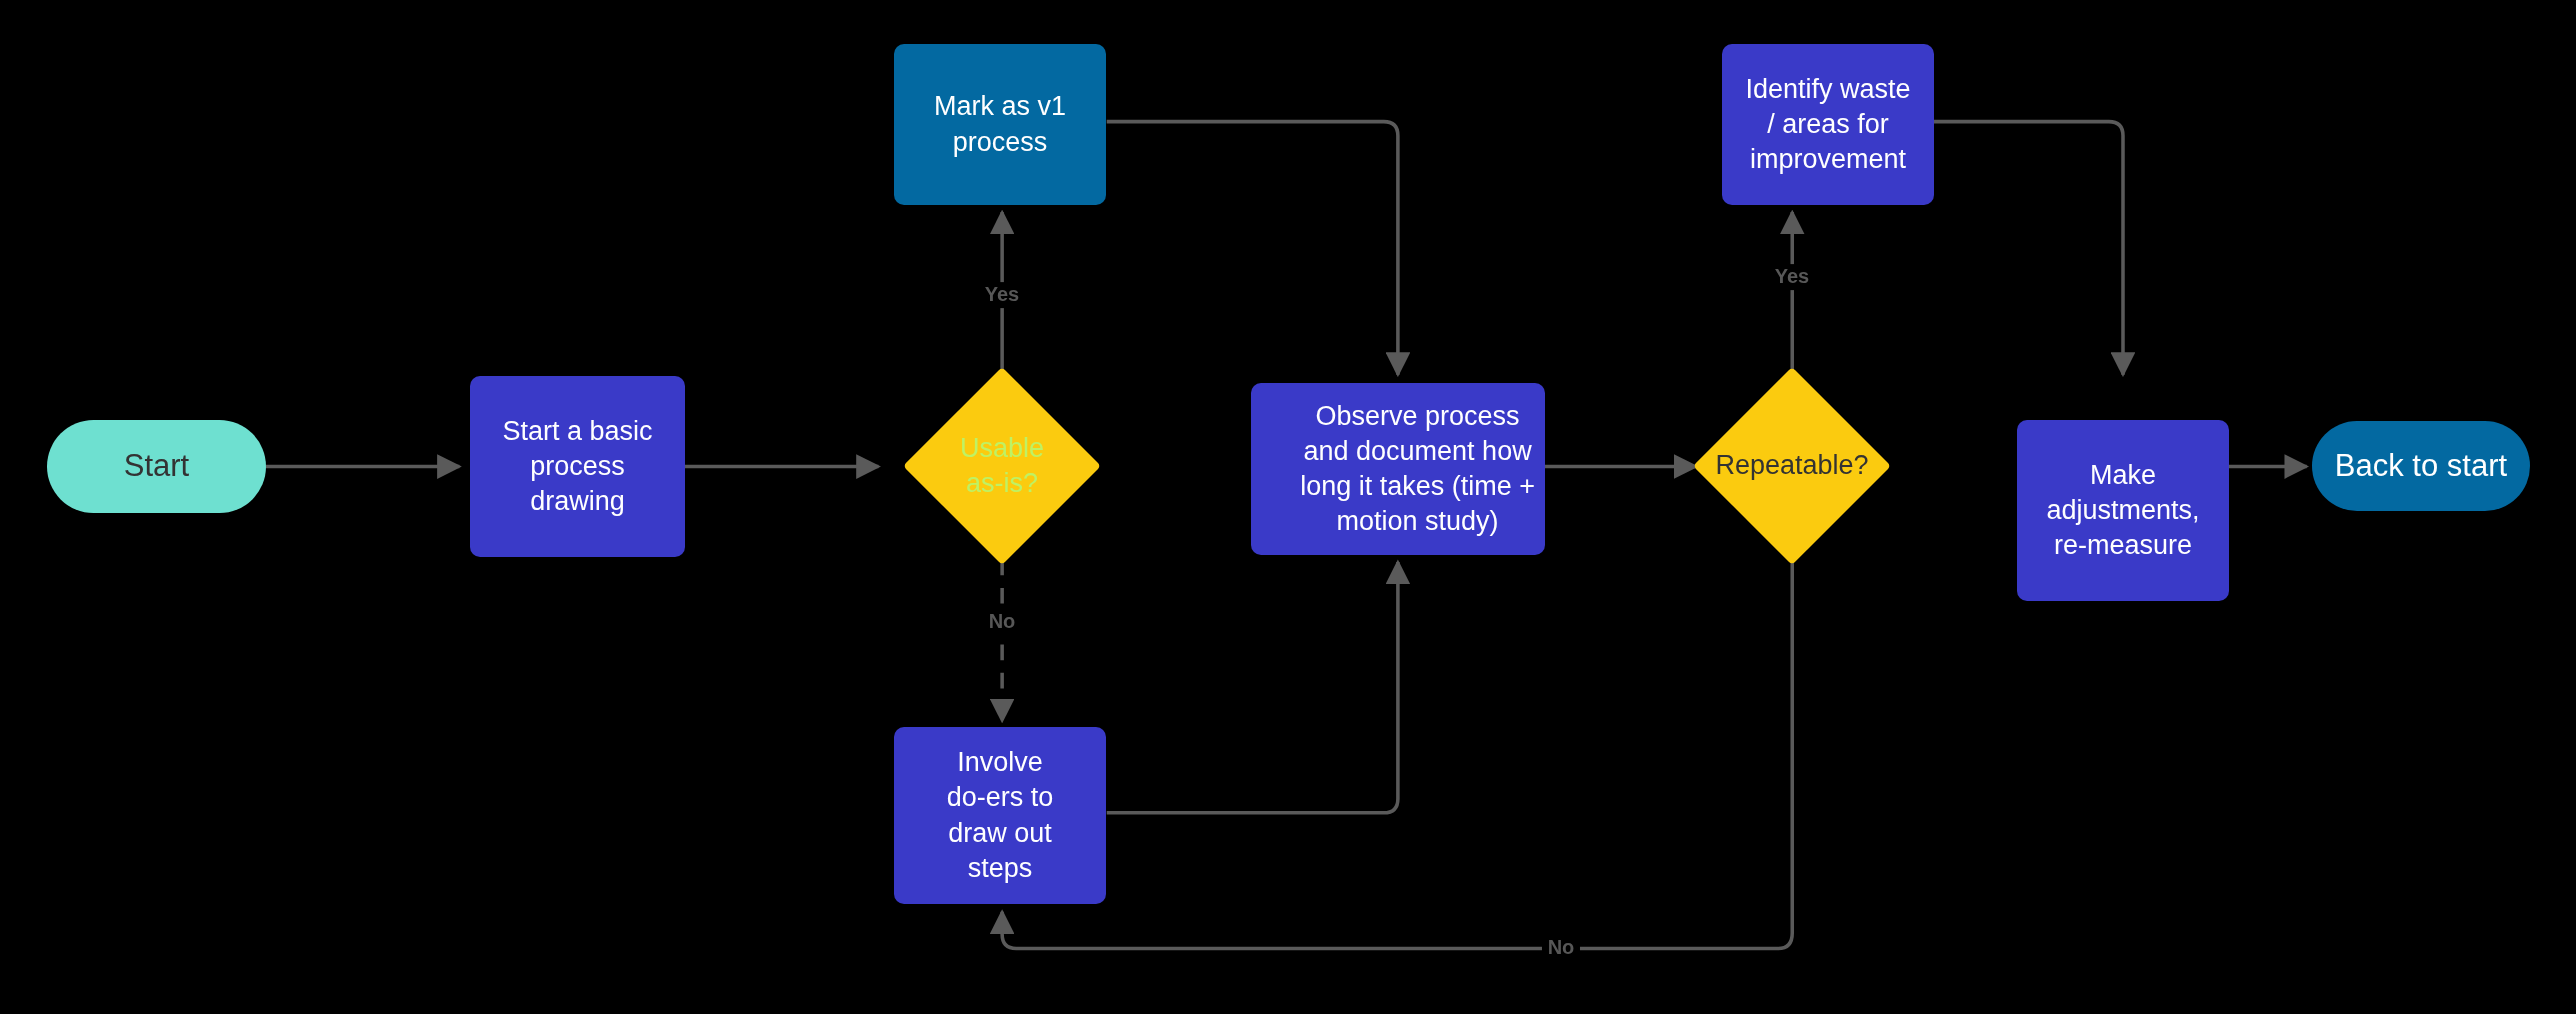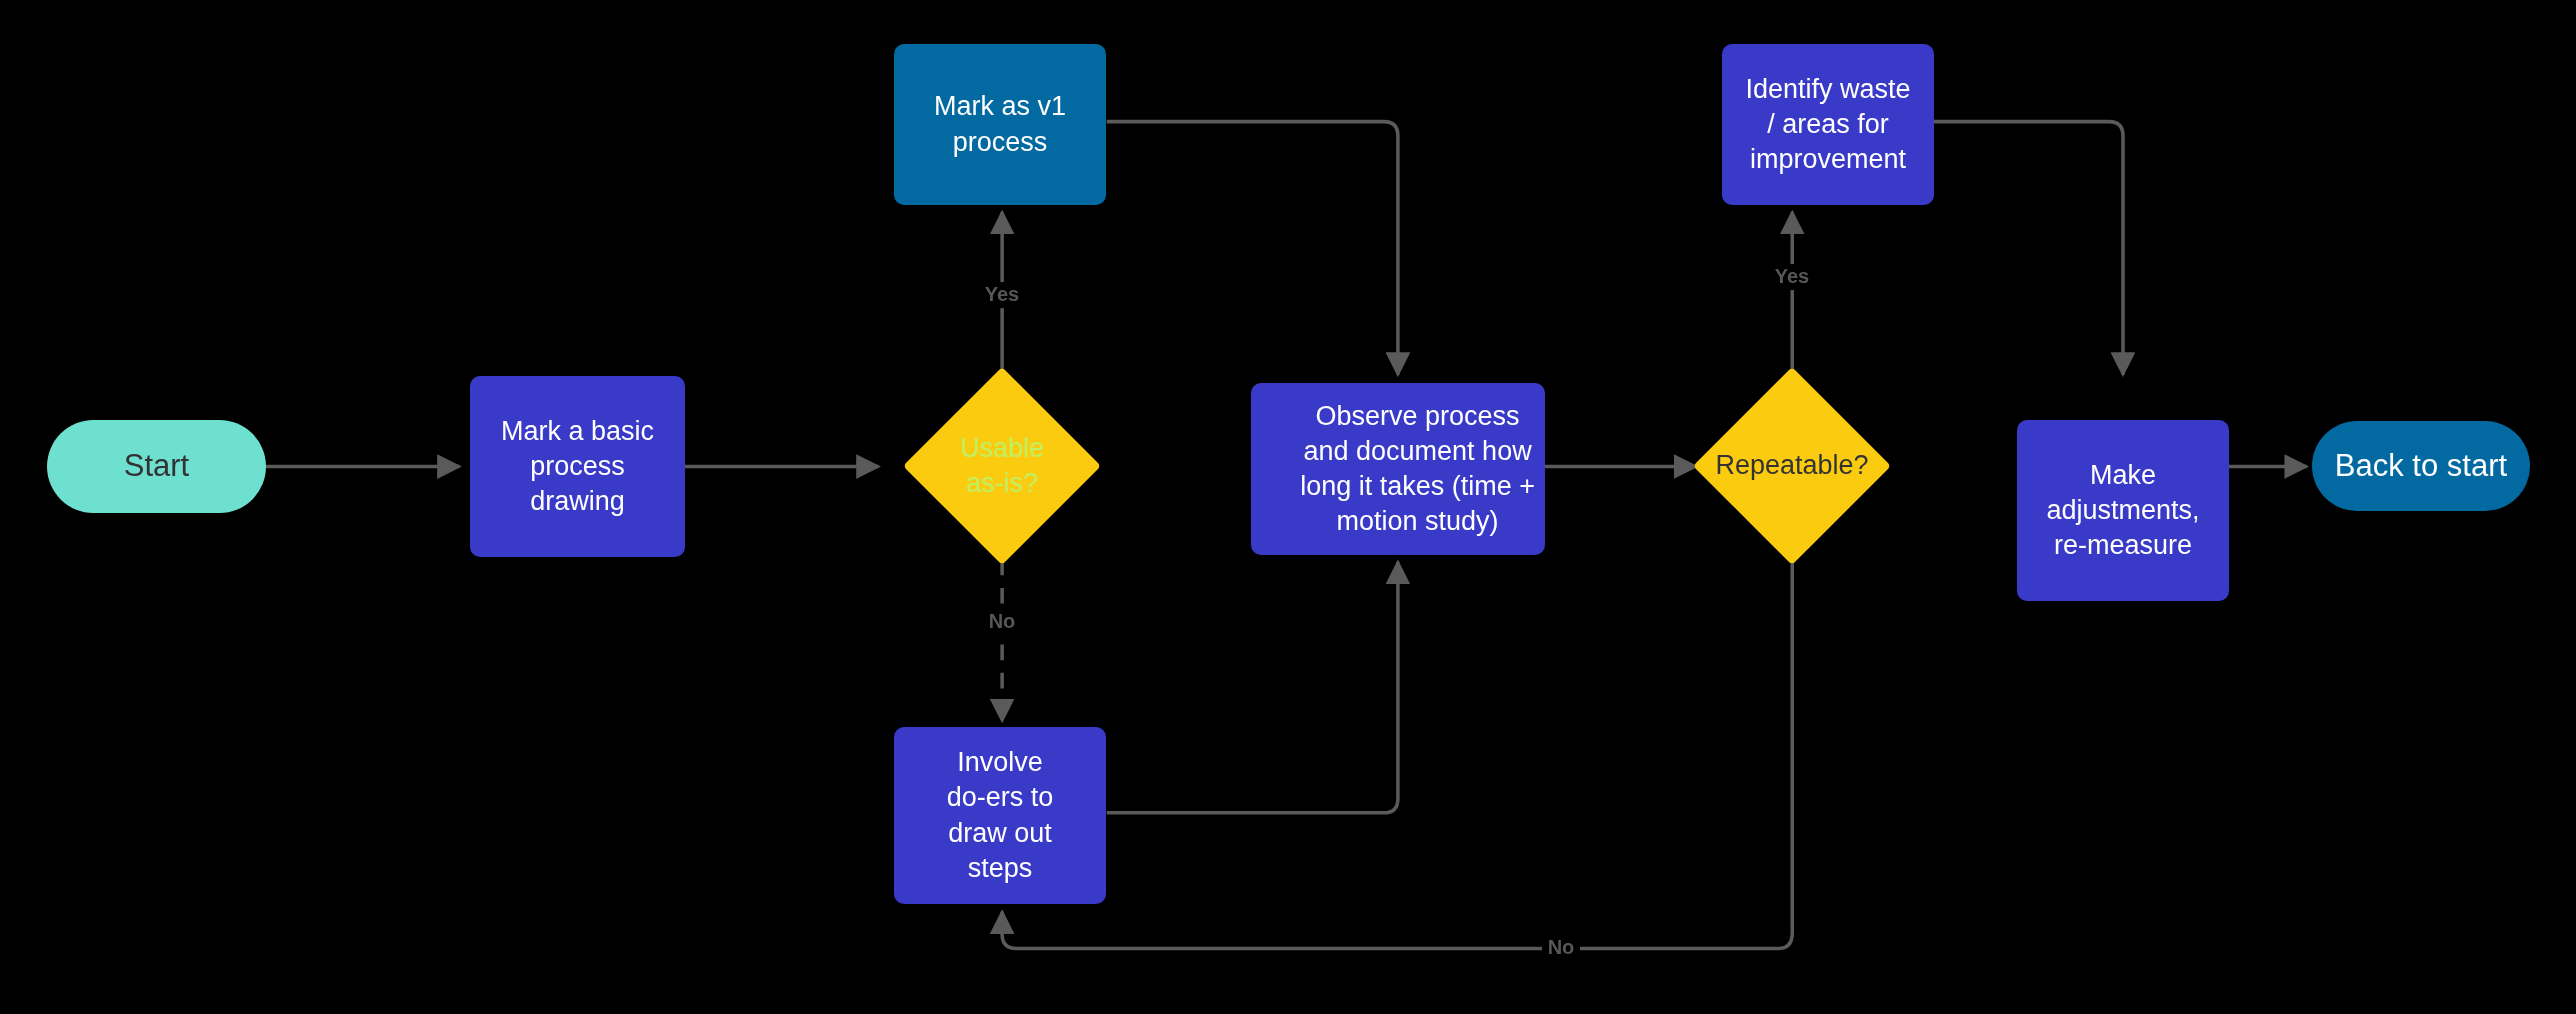--- a/index.html
+++ b/index.html
@@ -117,21 +117,21 @@
     <path d="M 3154 660 L 3264 660" fill="none" stroke="#5a5a5a" stroke-width="5" marker-end="url(#arrow)"></path>
 
     <path d="M 2536 752 L 2536 1320 Q 2536 1342 2516 1342 L 1438 1342 Q 1418 1342 1418 1322 L 1418 1290" fill="none" stroke="#5a5a5a" stroke-width="5" marker-end="url(#arrow)"></path>
   </svg>
 
   <div class="node n-term" style="left:47px; top:420px; width:219px; height:93px; background:#6ee0d0; color:#333333;">
     <span class="label">Start</span>
   </div>
 
   <div class="node n-proc" style="left:470px; top:376px; width:215px; height:181px; background:#3a3ac8;">
-    <span class="label">Mark a basic
+    <span class="label">Start a basic
 process
 drawing</span>
   </div>
 
   <div class="node n-dec" style="left:889px; top:367px; width:226px; height:198px;">
     <span class="diamond" style="background:#fbcb0f; width:140px; height:140px; margin-left:-70px; margin-top:-70px;"></span>
     <span class="label" style="color:#bef264;">Usable
 as-is?</span>
   </div>
 

